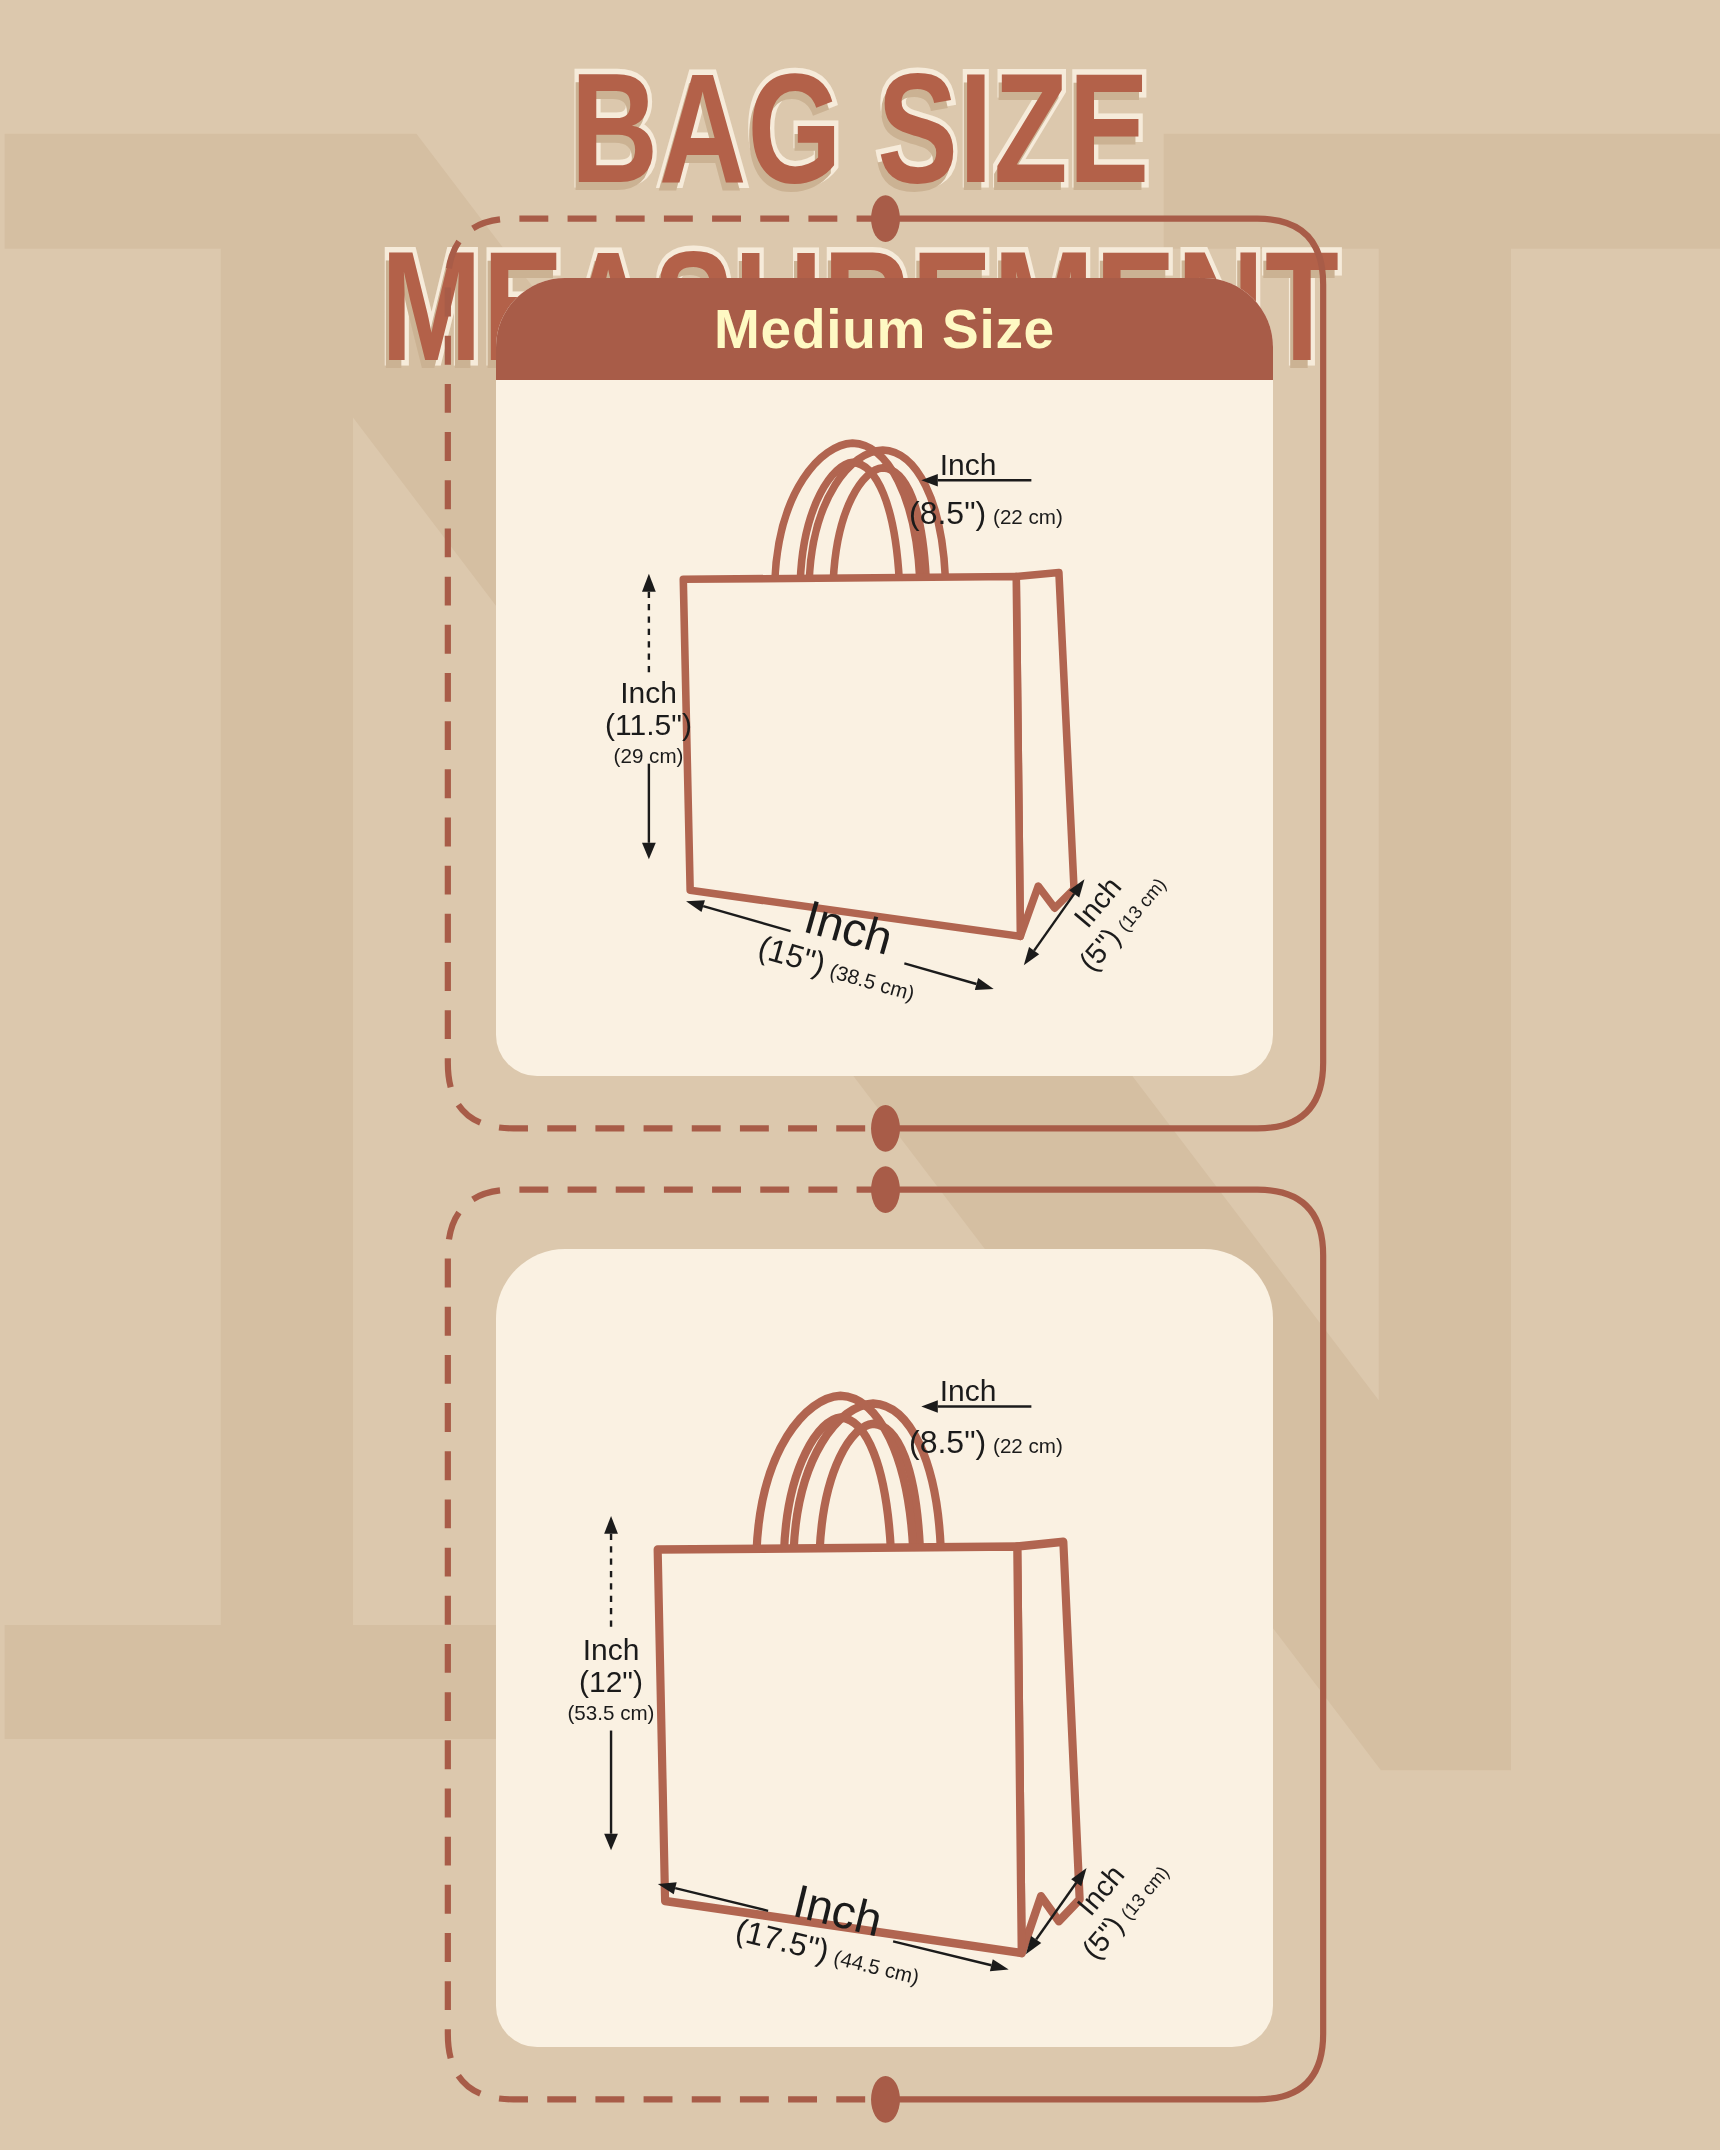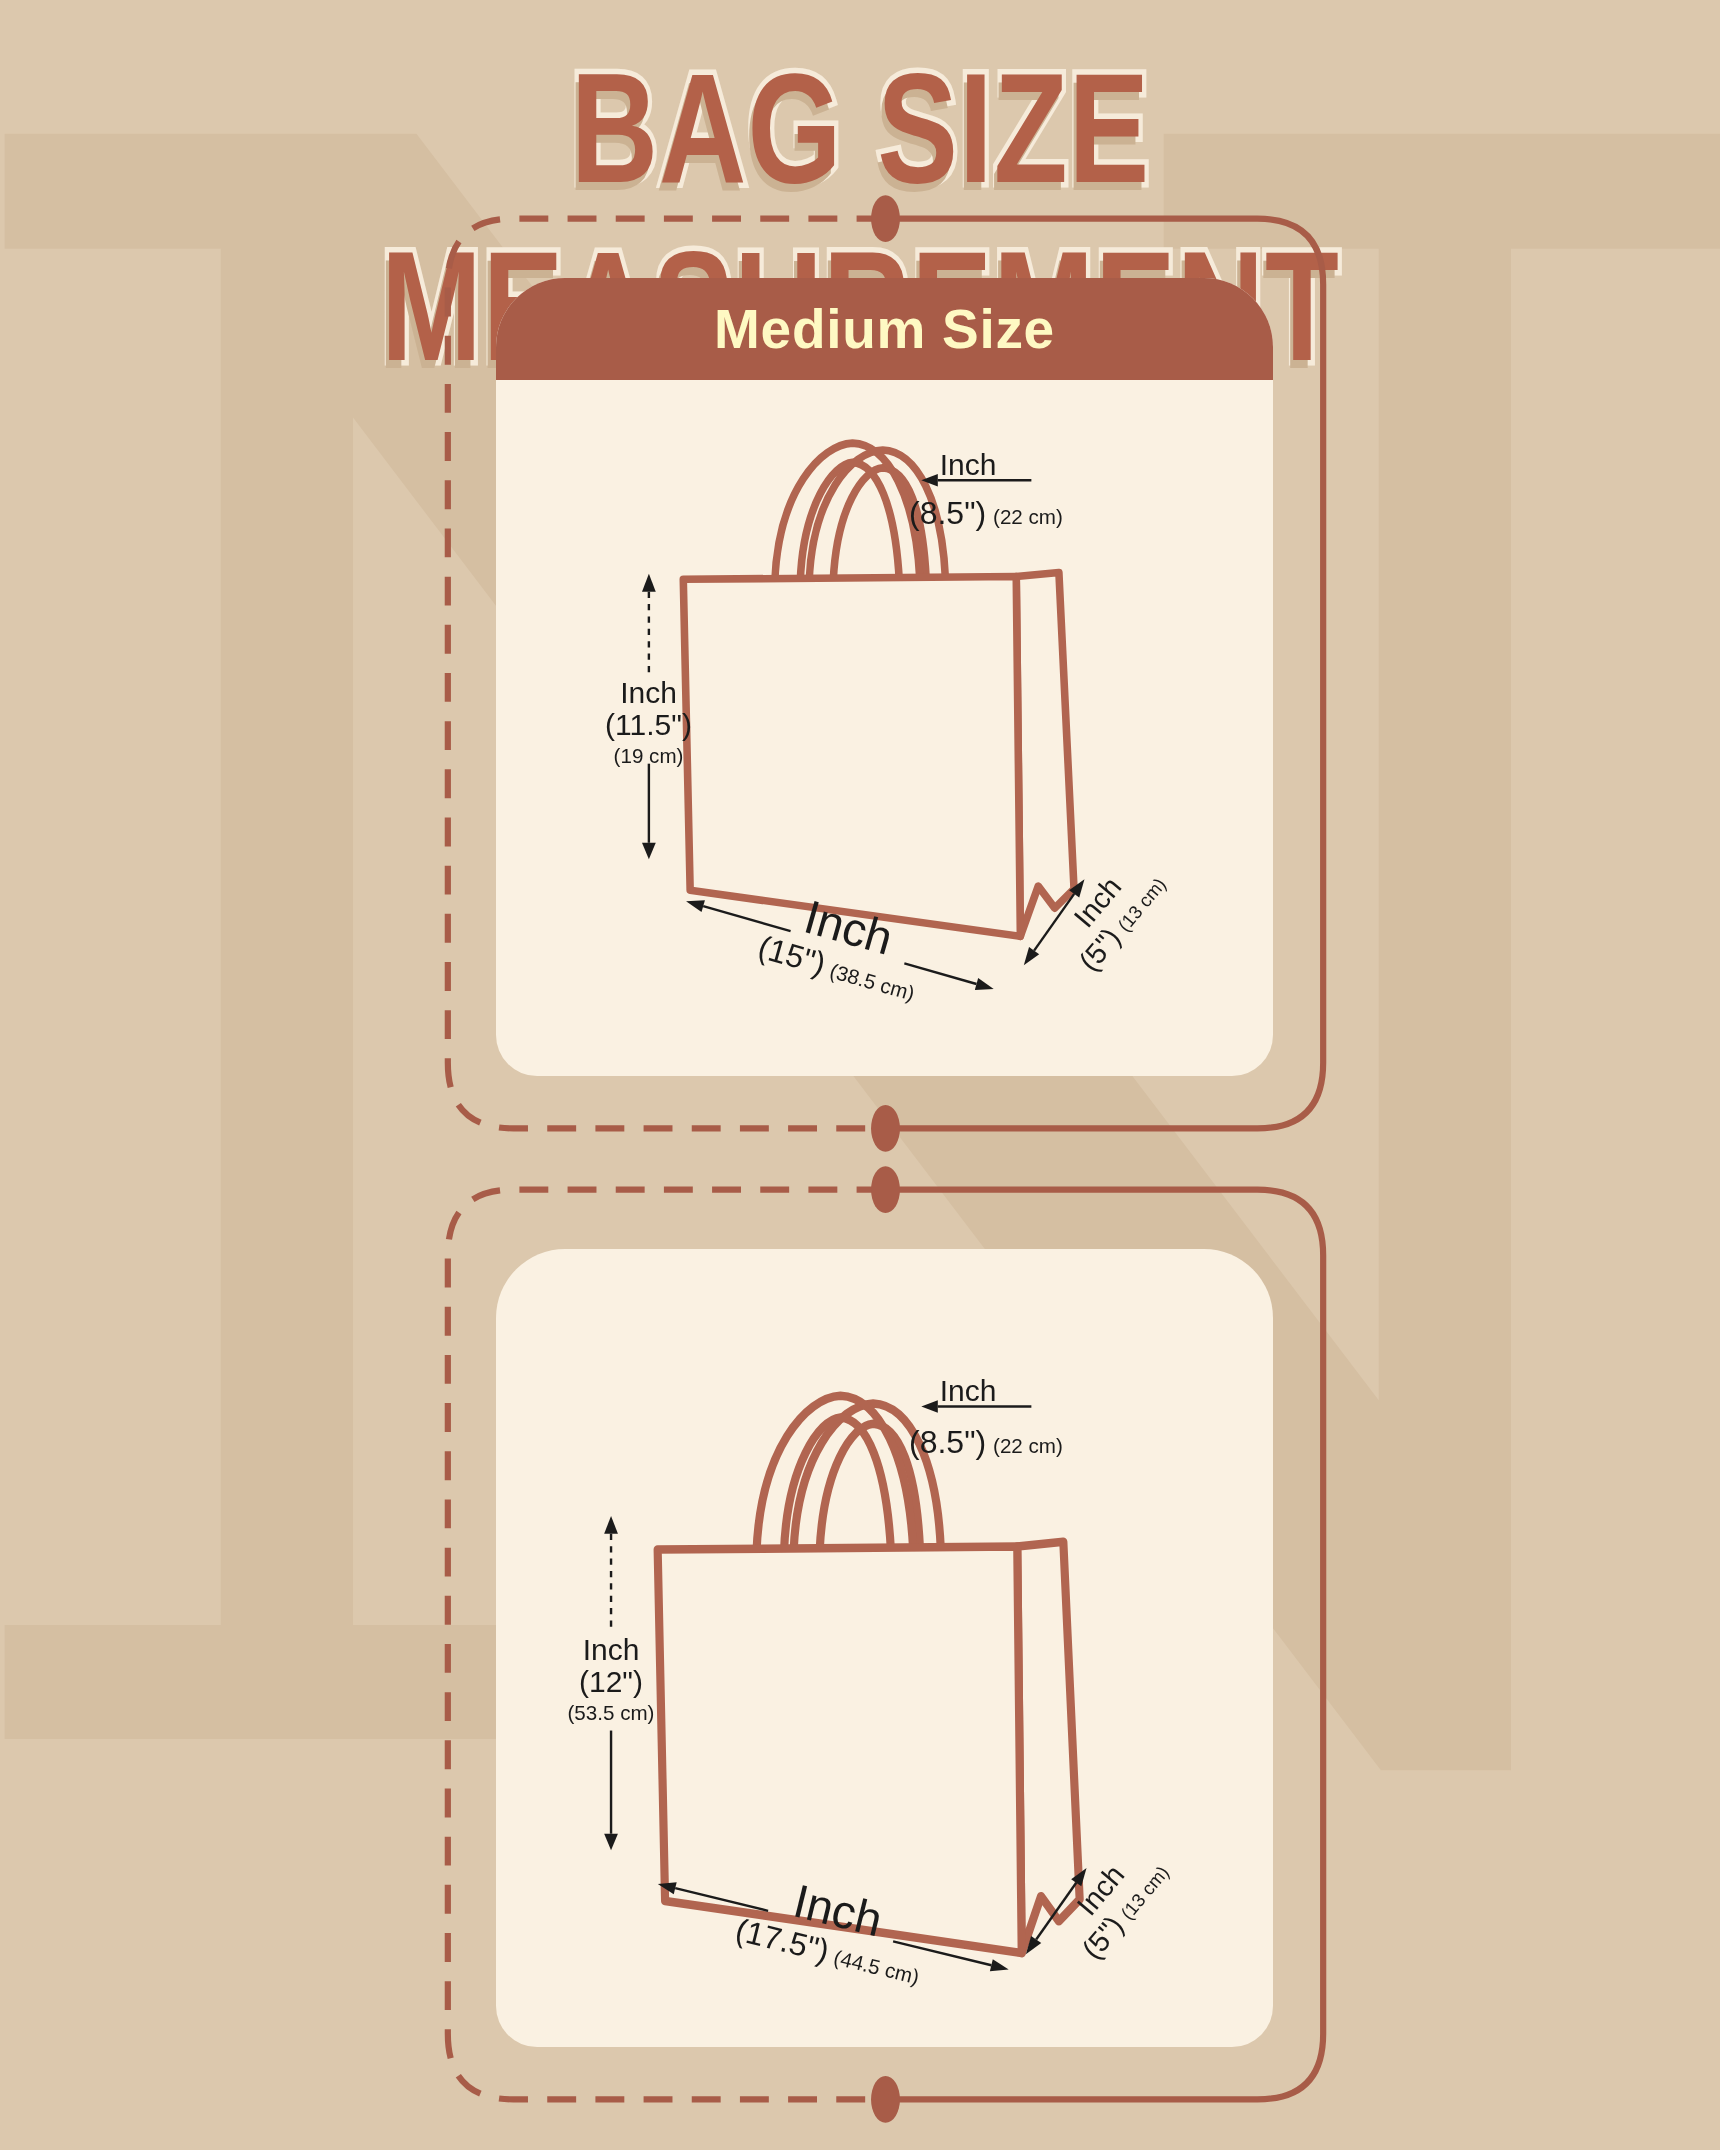--- a/index.html
+++ b/index.html
@@ -126,21 +126,21 @@
       </svg>
 
       <div class="lbl handle-label">Inch</div>
       <div class="val handle-val">
         <span class="big">(8.5")</span><span class="small">(22 cm)</span>
       </div>
 
       <div class="lbl height-label">
         <span class="l1">Inch</span>
         <span class="l2">(11.5")</span>
-        <span class="l3">(19 cm)</span>
+        <span class="l3">(29 cm)</span>
       </div>
 
       <div class="lbl width-label">
         <span class="l1">Inch</span>
         <span class="l2"><span class="big">(15")</span><span class="small">(38.5 cm)</span></span>
       </div>
 
       <div class="lbl depth-label">
         <span class="l1">Inch</span>
         <span class="l1"><span class="big">(5")</span><span class="small">(13 cm)</span></span>

